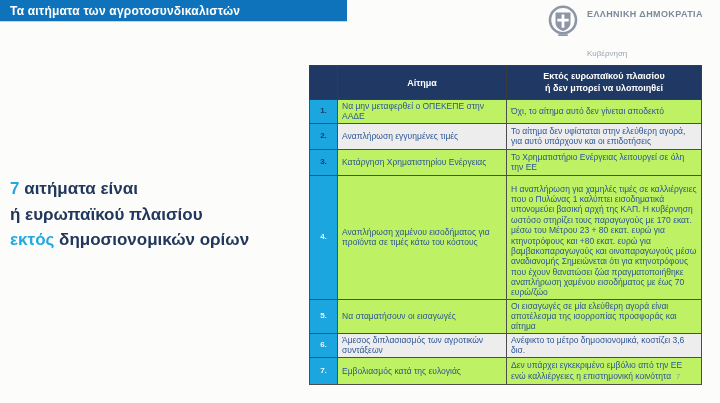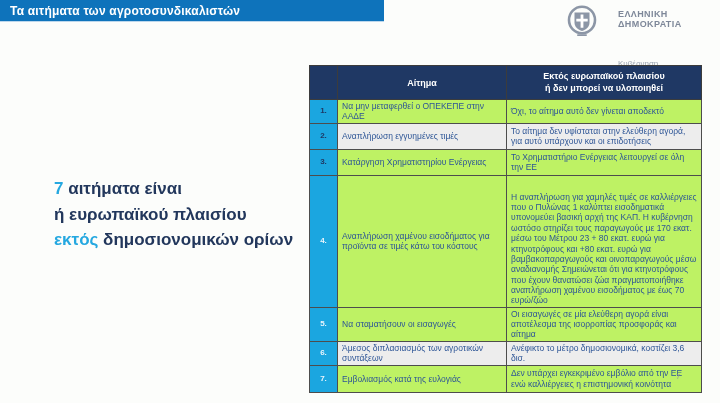--- a/index.html
+++ b/index.html
@@ -4,37 +4,37 @@
 <style>
   html,body{margin:0;padding:0;}
   body{
     width:720px;height:403px;position:relative;overflow:hidden;
     background:#fcfdfb;
     font-family:"Liberation Sans", sans-serif;
     -webkit-font-smoothing:antialiased;
   }
   
   .topbar{
-    position:absolute;left:0;top:0;width:384px;height:22px;
+    position:absolute;left:0;top:0;width:347px;height:22px;
     background:#0e73bb;color:#ffffff;
     font-size:12px;font-weight:bold;line-height:22px;
     padding-left:10px;box-sizing:border-box;
     border-bottom:1px solid #bcd7ec;
     letter-spacing:.2px;
   }
   
-  .logo{position:absolute;left:565px;top:5px;display:flex;align-items:flex-start;gap:12px;}
+  .logo{position:absolute;left:546px;top:5px;display:flex;align-items:flex-start;}
   .logo svg{display:block;}
   .logo-text{margin-left:7px;padding-top:4px;}
   .logo-line1{font-size:9px;font-weight:bold;color:#7e8899;letter-spacing:.4px;}
   .logo-line2{font-size:8px;color:#9aa3b0;margin-top:3px;}
   
   .headline{
     position:absolute;left:10px;top:176px;width:292px;
-    font-size:17px;font-weight:bold;color:#22375c;line-height:1.5;margin-left:44px;
+    font-size:17px;font-weight:bold;color:#22375c;line-height:1.5;
   }
   .headline .accent{color:#25a8e0;}
   
   .tablewrap{position:absolute;left:309px;top:65px;width:392px;}
   table{border-collapse:collapse;width:100%;table-layout:fixed;background:#bef264;}
   col.c-num{width:28px;}
   col.c-req{width:169px;}
   col.c-res{width:195px;}
   th{
     background:#1f3864;color:#ffffff;
@@ -46,21 +46,21 @@
     border:1px solid #4d4d4d;
     font-size:8.5px;color:#2d5596;line-height:1.22;
     padding:1px 4px;vertical-align:middle;
     overflow:hidden;
   }
   td.num{
     background:#1ba6e0;text-align:center;font-weight:bold;font-size:8px;
     color:#1f3864;padding:1px 0;
   }
   tr.num-light td.num{color:#eaf5fc;}
-  td.res-top{vertical-align:top;padding-top:16px;}
+  td.res-top{vertical-align:top;padding-top:8px;}
   tr.shaded td.req, tr.shaded td.res{background:#ededed;}
   tr.r1{height:14px;} tr.r2{height:26px;} tr.r3{height:26px;}
   tr.r4{height:122px;} tr.r5{height:29px;} tr.r6{height:24px;} tr.r7{height:27px;}
   
   .pagenum{position:absolute;left:668px;top:372px;width:20px;text-align:center;
     font-size:7.5px;color:#9a9a9a;}
 </style>
 </head>
 <body>
 

